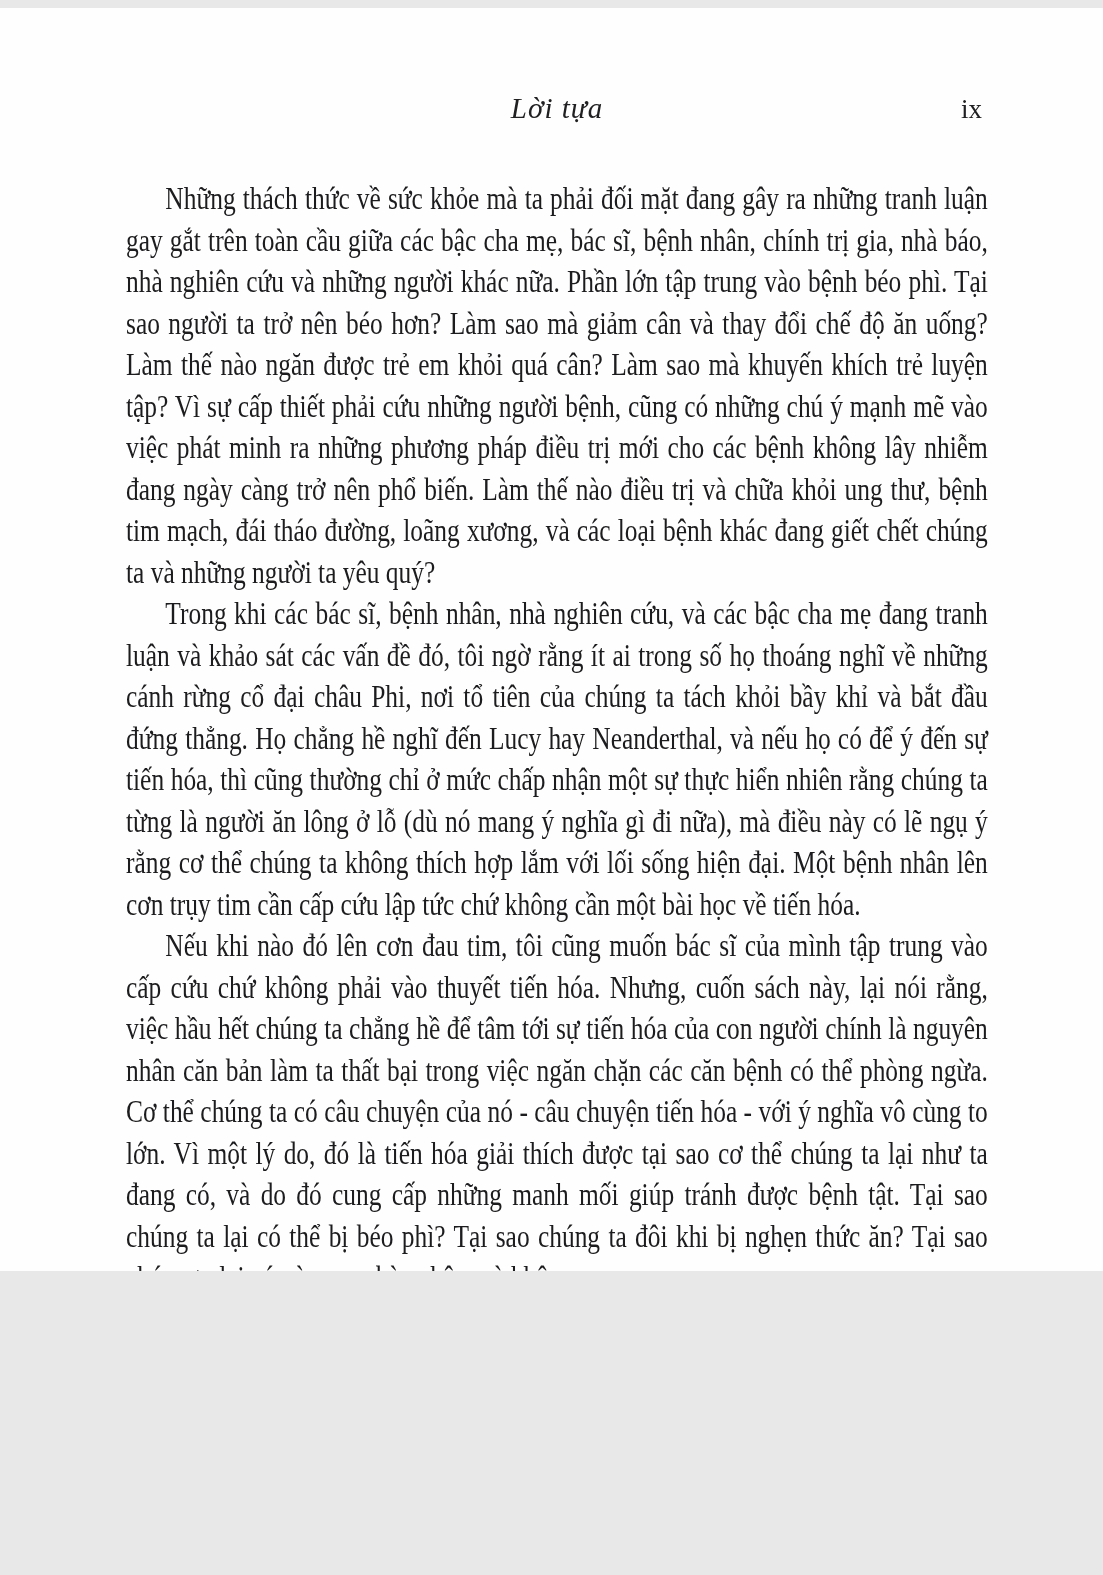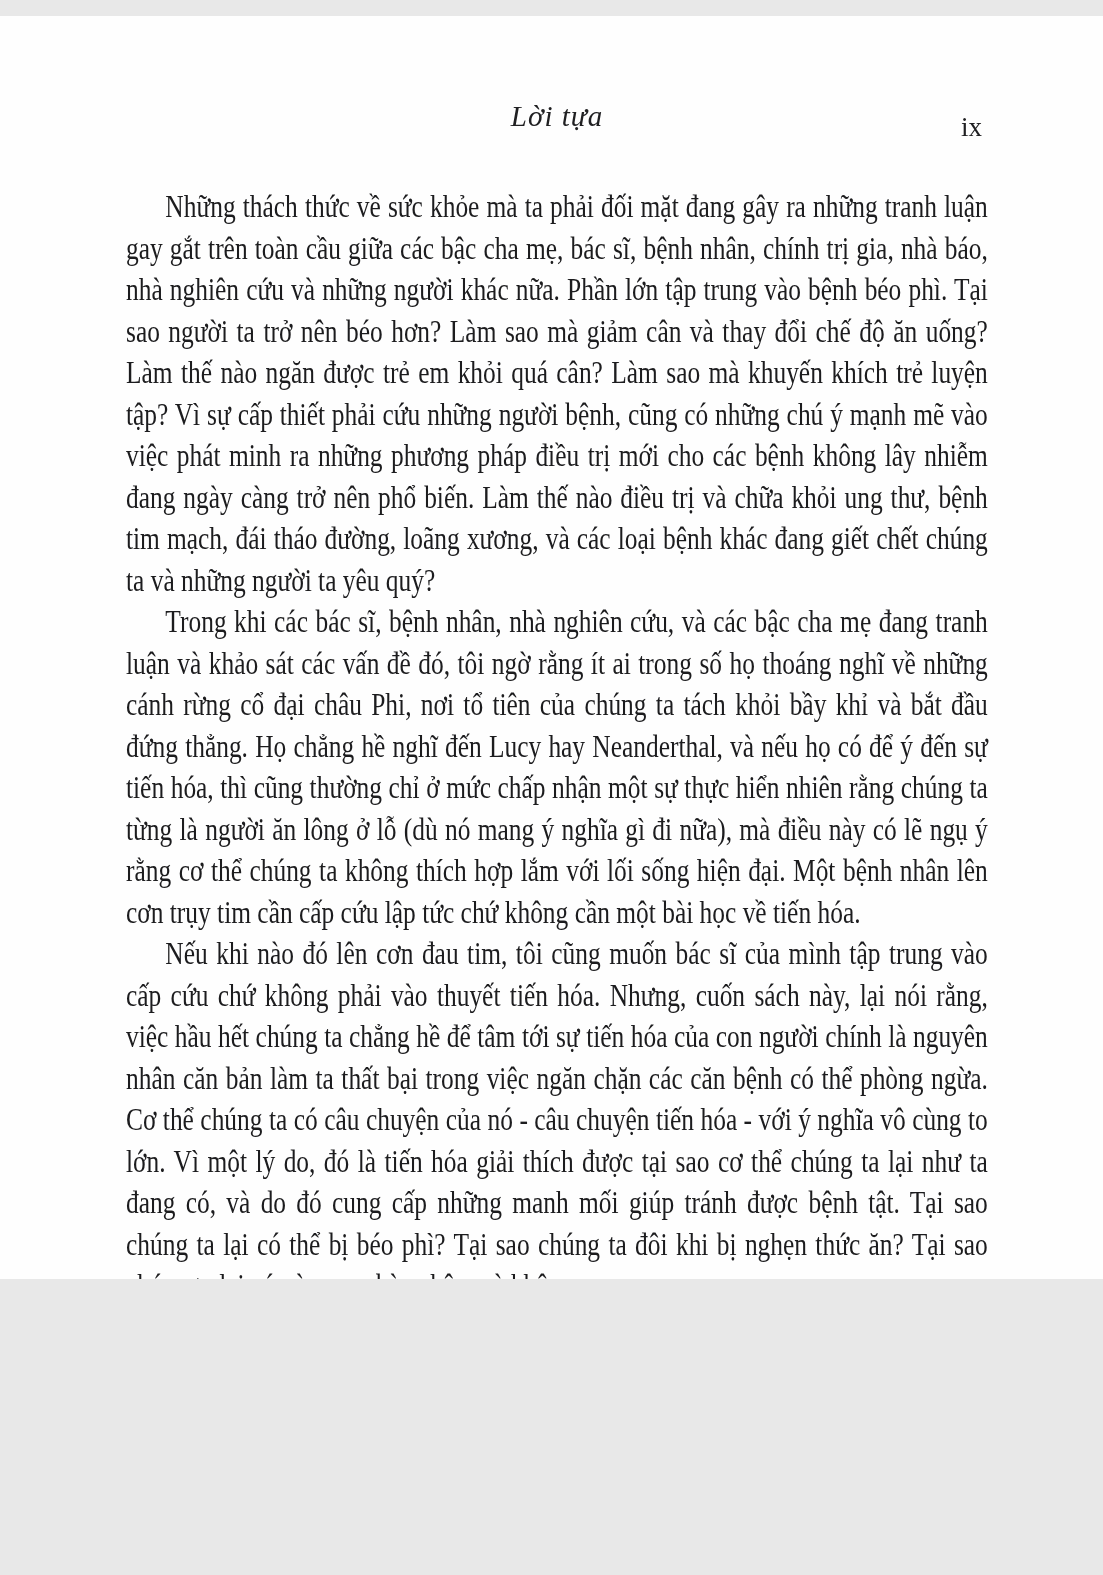--- a/index.html
+++ b/index.html
@@ -5,41 +5,41 @@
   * { margin: 0; padding: 0; box-sizing: border-box; }
   html, body { background: #e8e8e8; }
   .page {
     position: relative;
     width: 1103px;
     height: 1263px;
     background: #fefefe;
     color: #1e1e20;
     font-family: "Liberation Serif", "DejaVu Serif", serif;
     overflow: hidden;
-    margin: 16px auto;
+    margin: 8px auto;
   }
   .page-header {
     position: absolute;
     left: 126px;
     top: 84px;
     width: 862px;
     height: 40px;
   }
   .running-title {
     display: block;
     text-align: center;
     font-style: italic;
     font-size: 29px;
     letter-spacing: 1px;
     color: #202022;
   }
   .page-number {
     position: absolute;
     right: 6px;
-    top: 12px;
+    top: 2px;
     font-size: 27px;
     color: #202022;
   }
   .page-body {
     position: absolute;
     left: 126px;
     top: 170px;
     width: 1051px;
     transform: scaleX(0.82);
     transform-origin: left top;

